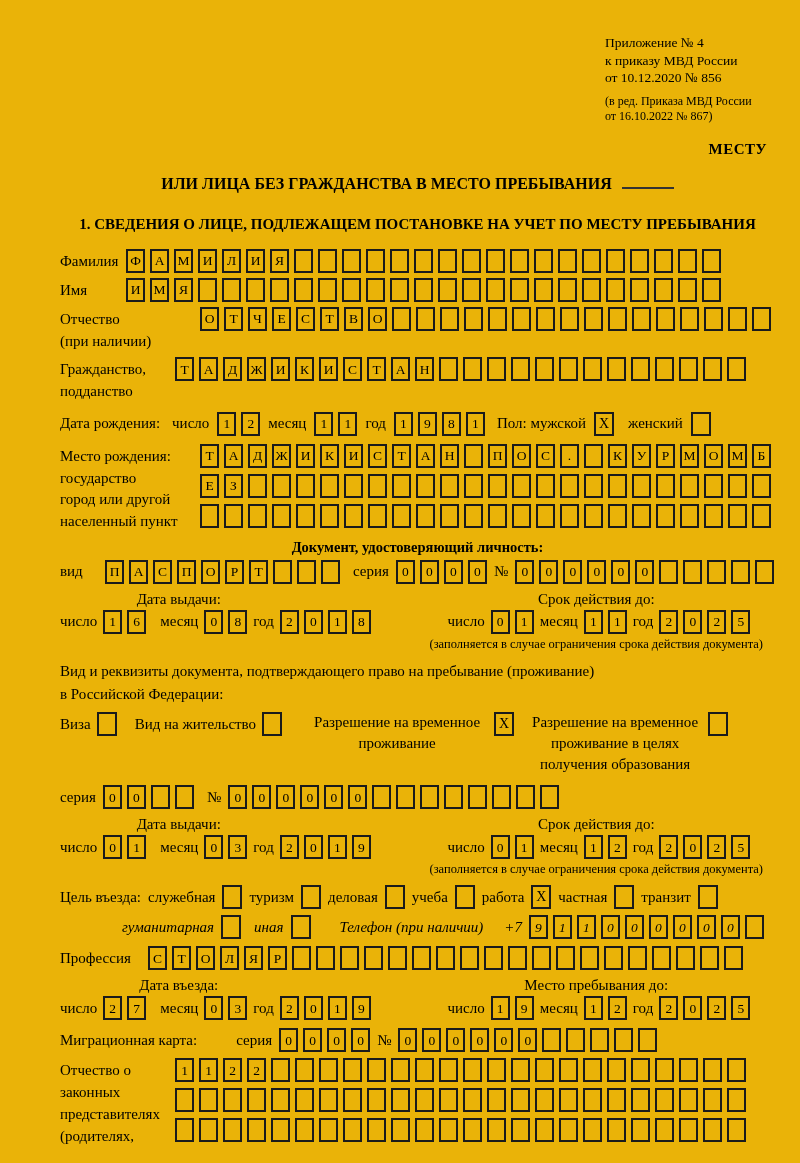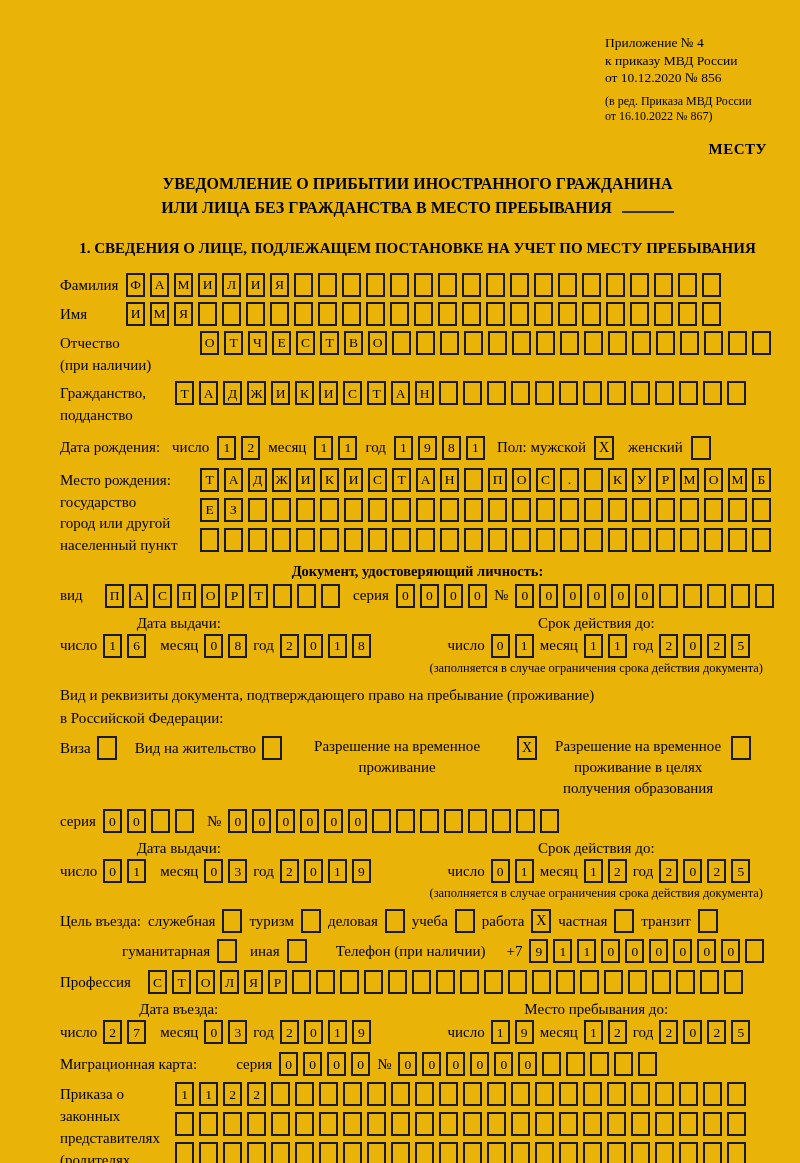--- a/index.html
+++ b/index.html
@@ -50,21 +50,20 @@
     <div class="hdr-line">к приказу МВД России</div>
     <div class="hdr-line">от 10.12.2020 № 856</div>
     <div class="hdr-sub">
       <div class="hdr-line">(в ред. Приказа МВД России</div>
       <div class="hdr-line">от 16.10.2022 № 867)</div>
     </div>
   </div>
   <div class="forma">МЕСТУ</div>
 
   <div class="title">
-    <div>УВЕДОМЛЕНИЕ О ПРИБЫТИИ ИНОСТРАННОГО ГРАЖДАНИНА</div>
     <div>
       <span>ИЛИ ЛИЦА БЕЗ ГРАЖДАНСТВА В МЕСТО ПРЕБЫВАНИЯ</span><span class="blank-line"></span>
     </div>
   </div>
 
   <div class="sec">1. СВЕДЕНИЯ О ЛИЦЕ, ПОДЛЕЖАЩЕМ ПОСТАНОВКЕ НА УЧЕТ ПО МЕСТУ ПРЕБЫВАНИЯ</div>
 
   <div class="frow" style="margin-top:16px;">
     <div class="flabel w66">Фамилия</div>
     <div class="cells">
@@ -401,21 +400,21 @@
 
   <div class="opt-row">
     <span class="inl">
       <span>Виза</span>
       <span class="chk"></span>
     </span>
     <span class="inl" style="margin-left:18px;">
       <span>Вид на жительство</span>
       <span class="chk"></span>
     </span>
-    <span style="display:flex;align-items:flex-start;gap:25px;margin-left:20px;">
+    <span style="display:flex;align-items:flex-start;gap:2px;margin-left:20px;">
       <span class="optc" style="width:190px;">Разрешение на временное проживание</span>
       <span class="chk">X</span>
     </span>
     <span style="display:flex;align-items:flex-start;gap:8px;margin-left:16px;">
       <span class="optc" style="width:170px;">Разрешение на временное проживание в целях получения образования</span>
       <span class="chk"></span>
     </span>
   </div>
 
   <div class="inl" style="margin-top:10px;gap:7px;">
@@ -504,21 +503,21 @@
     <span>учеба</span>
     <span class="chk"></span>
     <span>работа</span>
     <span class="chk">X</span>
     <span>частная</span>
     <span class="chk"></span>
     <span>транзит</span>
     <span class="chk"></span>
   </div>
 
-  <div class="inl" style="margin-top:6px;margin-left:62px;gap:7px;">
+  <div class="inl" style="margin-top:6px;margin-left:62px;gap:7px;font-style:italic;">
     <span>гуманитарная</span>
     <span class="chk"></span>
     <span style="margin-left:6px;">иная</span>
     <span class="chk"></span>
     <span style="margin-left:22px;">Телефон (при наличии)</span>
     <span style="margin-left:14px;">+7</span>
     <span class="cells">
         <span class="cell">9</span>
         <span class="cell">1</span>
         <span class="cell">1</span>
@@ -630,21 +629,21 @@
         <span class="cell"></span>
         <span class="cell"></span>
         <span class="cell"></span>
         <span class="cell"></span>
         <span class="cell"></span>
       </span>
   </div>
 
   <div class="frow" style="margin-top:6px;">
     <div class="flabel w115">
-      <div>Приказа о</div>
+      <div>Отчество о</div>
       <div>законных</div>
       <div>представителях</div>
       <div>(родителях,</div>
 
     </div>
     <div class="cells-col">
       <div class="cells">
           <span class="cell">1</span>
           <span class="cell">1</span>
           <span class="cell">2</span>

